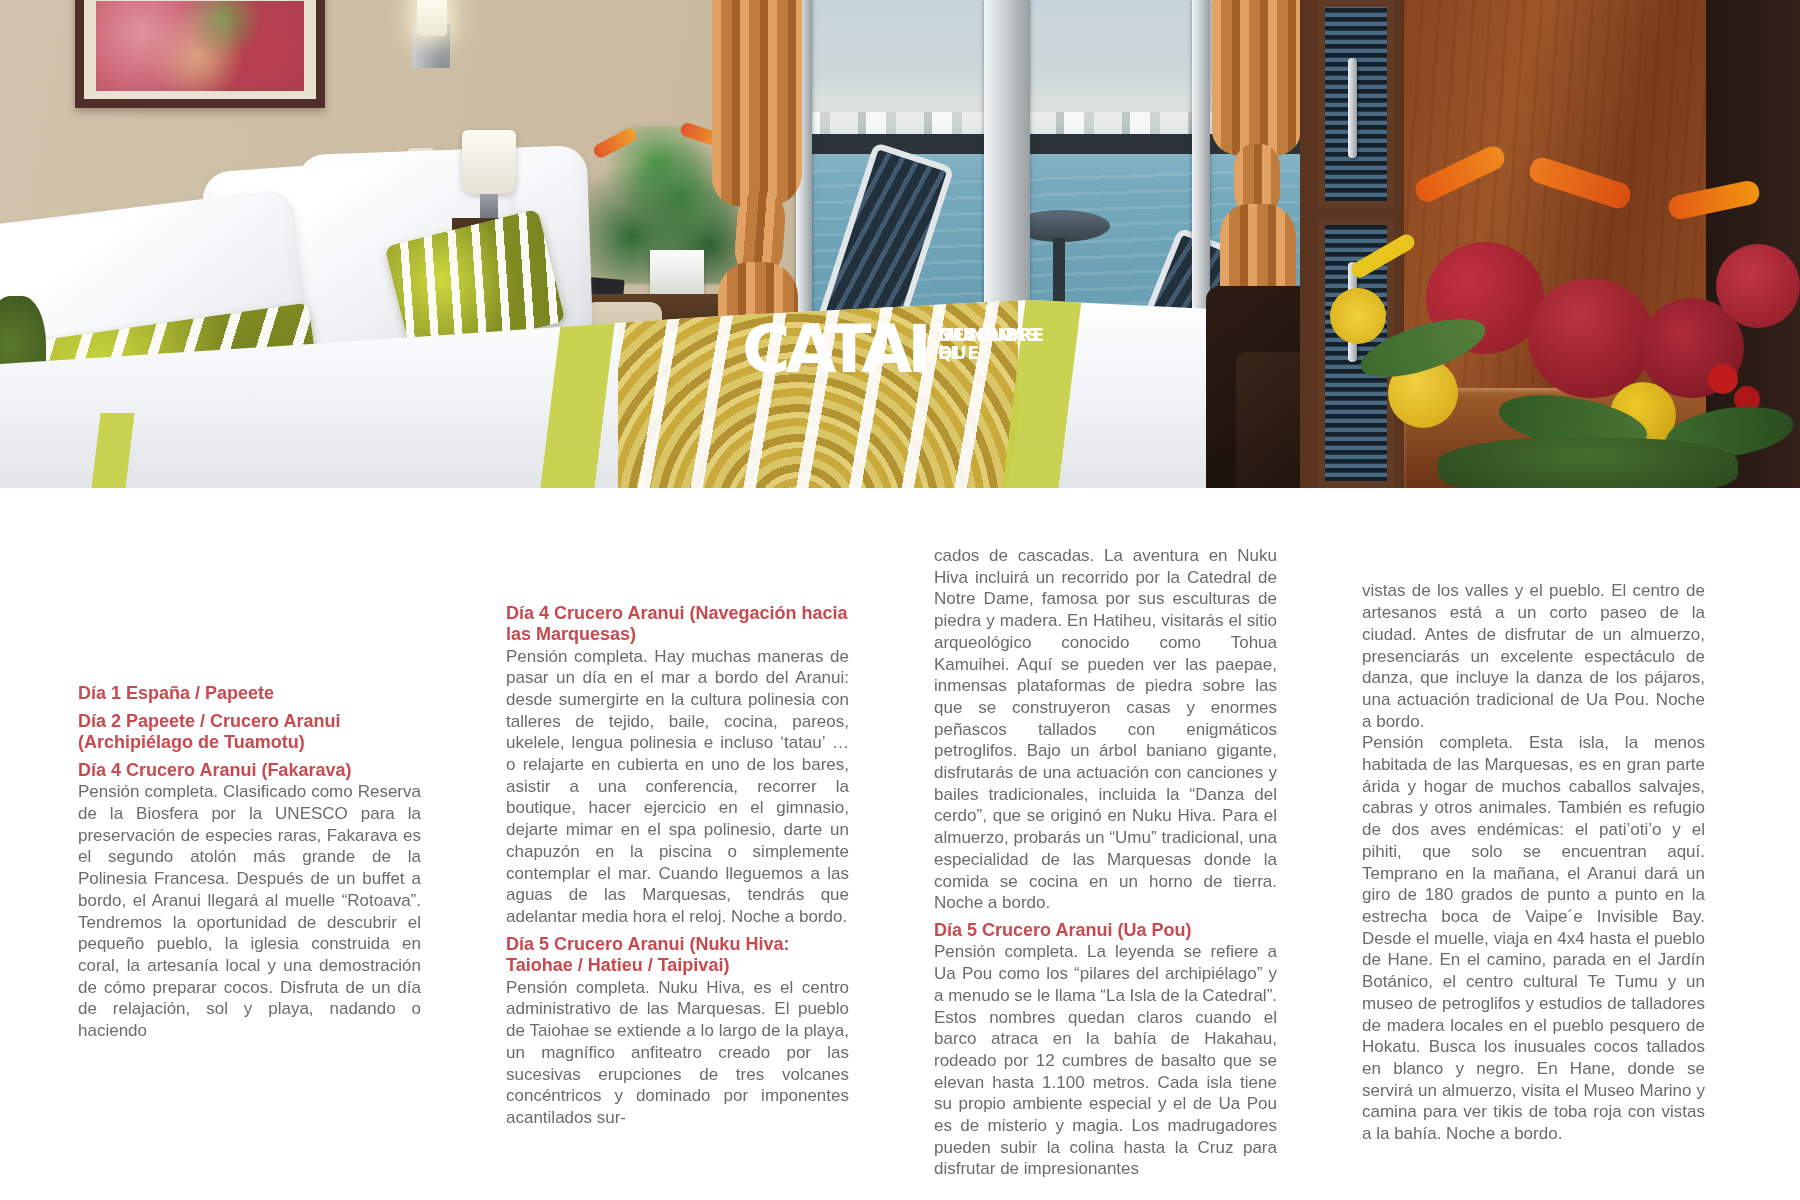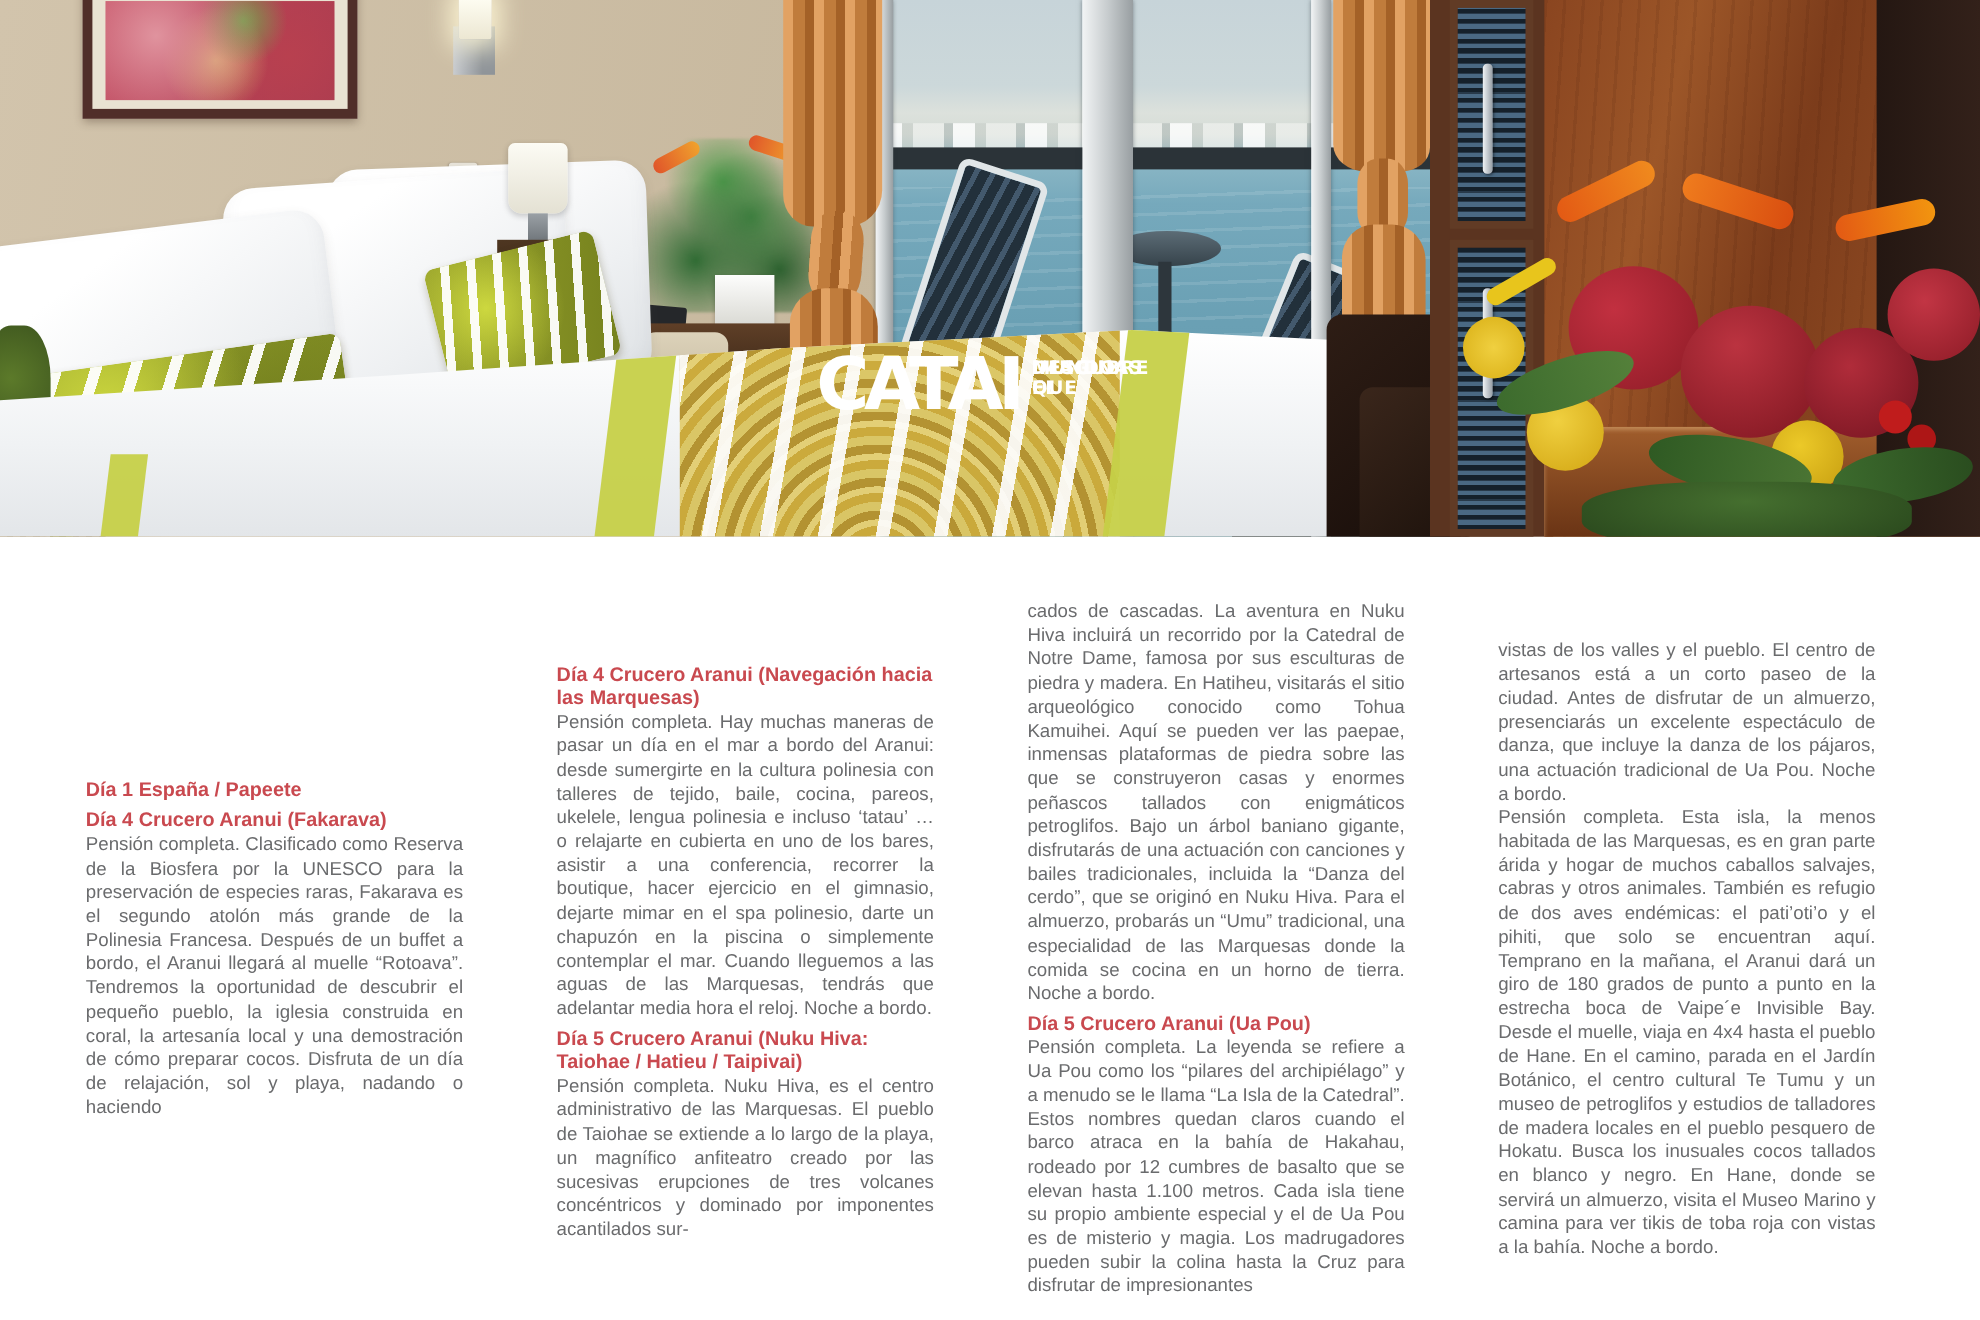--- a/index.html
+++ b/index.html
@@ -222,20 +222,21 @@
         <div>DESCUBRE EL</div>
         <div>MUNDO QUE</div>
         <div>IMAGINAS</div>
       </div>
     </div>
   </div>
 
   <div class="content">
     <div class="col">
       <h3 class="day-heading">Día 1 España / Papeete</h3>
+      <h3 class="day-heading gap-above">Día 2 Papeete / Crucero Aranui (Archipiélago de Tuamotu)</h3>
       <h3 class="day-heading gap-above">Día 4 Crucero Aranui (Fakarava)</h3>
       <p class="body-text">Pensión completa. Clasificado como Reserva de la Biosfera por la UNESCO para la preservación de especies raras, Fakarava es el segundo atolón más grande de la Polinesia Francesa. Después de un buffet a bordo, el Aranui llegará al muelle “Rotoava”. Tendremos la oportunidad de descubrir el pequeño pueblo, la iglesia construida en coral, la artesanía local y una demostración de cómo preparar cocos. Disfruta de un día de relajación, sol y playa, nadando o haciendo</p>
     </div>
     <div class="col">
       <h3 class="day-heading gap-above">Día 4 Crucero Aranui (Navegación hacia las Marquesas)</h3>
       <p class="body-text">Pensión completa. Hay muchas maneras de pasar un día en el mar a bordo del Aranui: desde sumergirte en la cultura polinesia con talleres de tejido, baile, cocina, pareos, ukelele, lengua polinesia e incluso ‘tatau’ … o relajarte en cubierta en uno de los bares, asistir a una conferencia, recorrer la boutique, hacer ejercicio en el gimnasio, dejarte mimar en el spa polinesio, darte un chapuzón en la piscina o simplemente contemplar el mar. Cuando lleguemos a las aguas de las Marquesas, tendrás que adelantar media hora el reloj. Noche a bordo.</p>
       <h3 class="day-heading gap-above">Día 5 Crucero Aranui (Nuku Hiva: Taiohae / Hatieu / Taipivai)</h3>
       <p class="body-text">Pensión completa. Nuku Hiva, es el centro administrativo de las Marquesas. El pueblo de Taiohae se extiende a lo largo de la playa, un magnífico anfiteatro creado por las sucesivas erupciones de tres volcanes concéntricos y dominado por imponentes acantilados sur-</p>
     </div>
     <div class="col">

